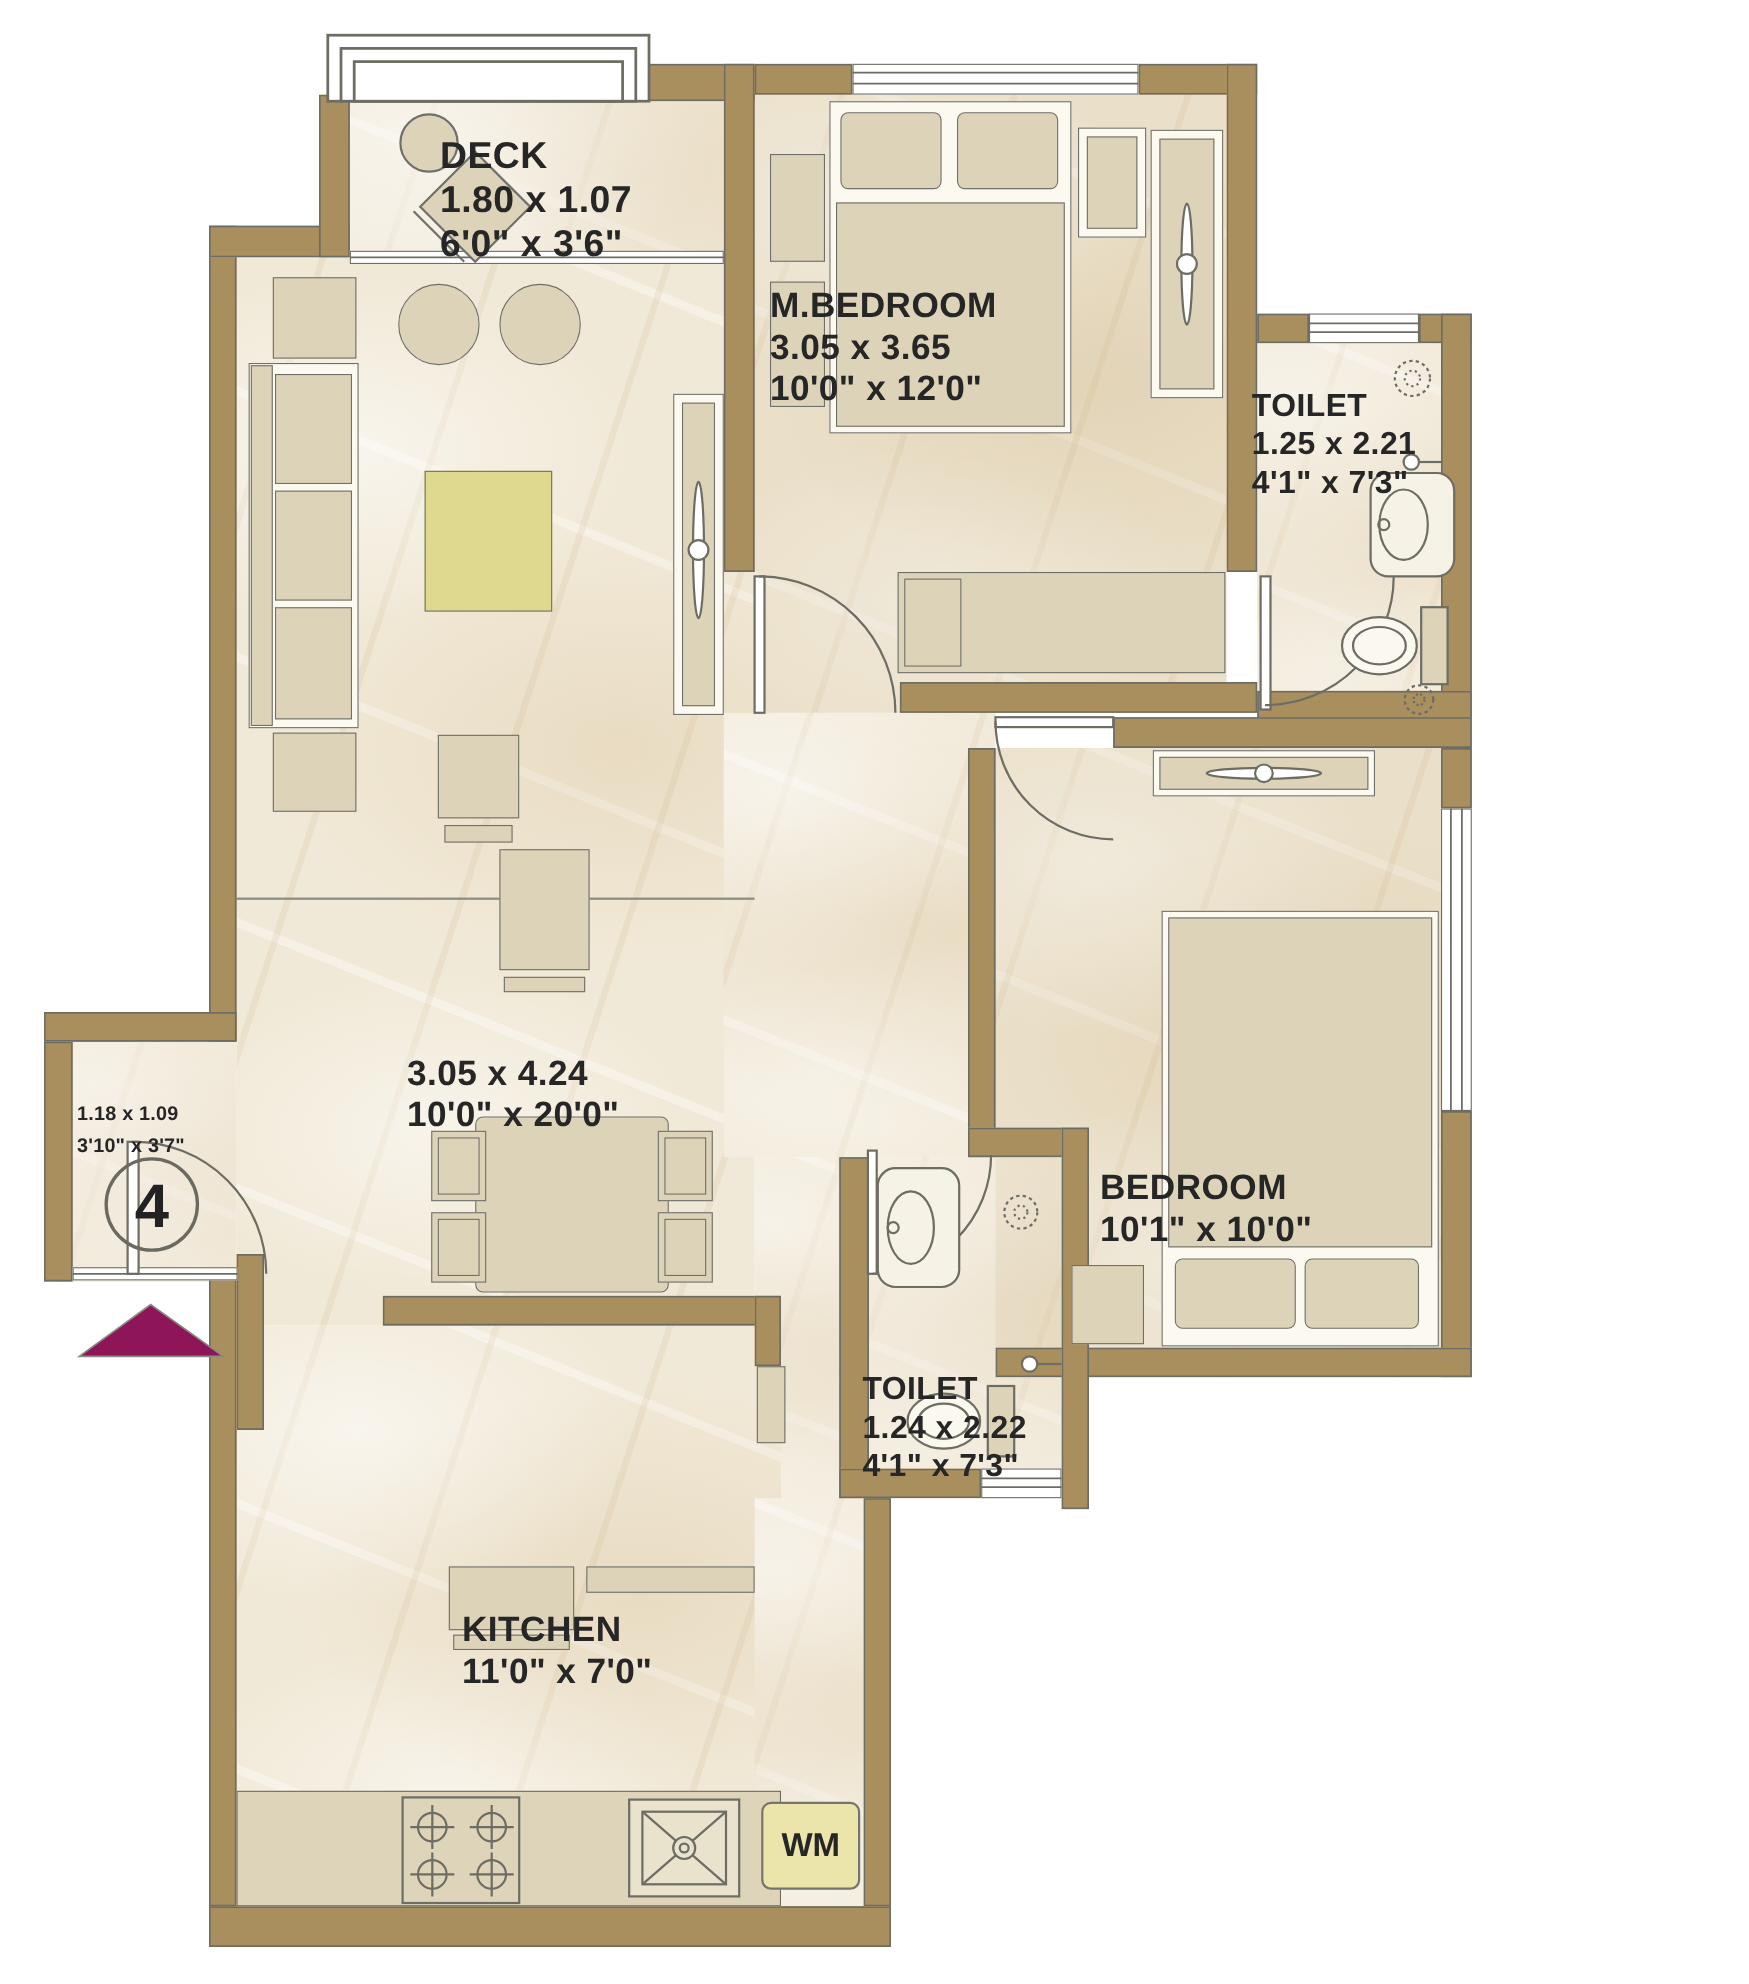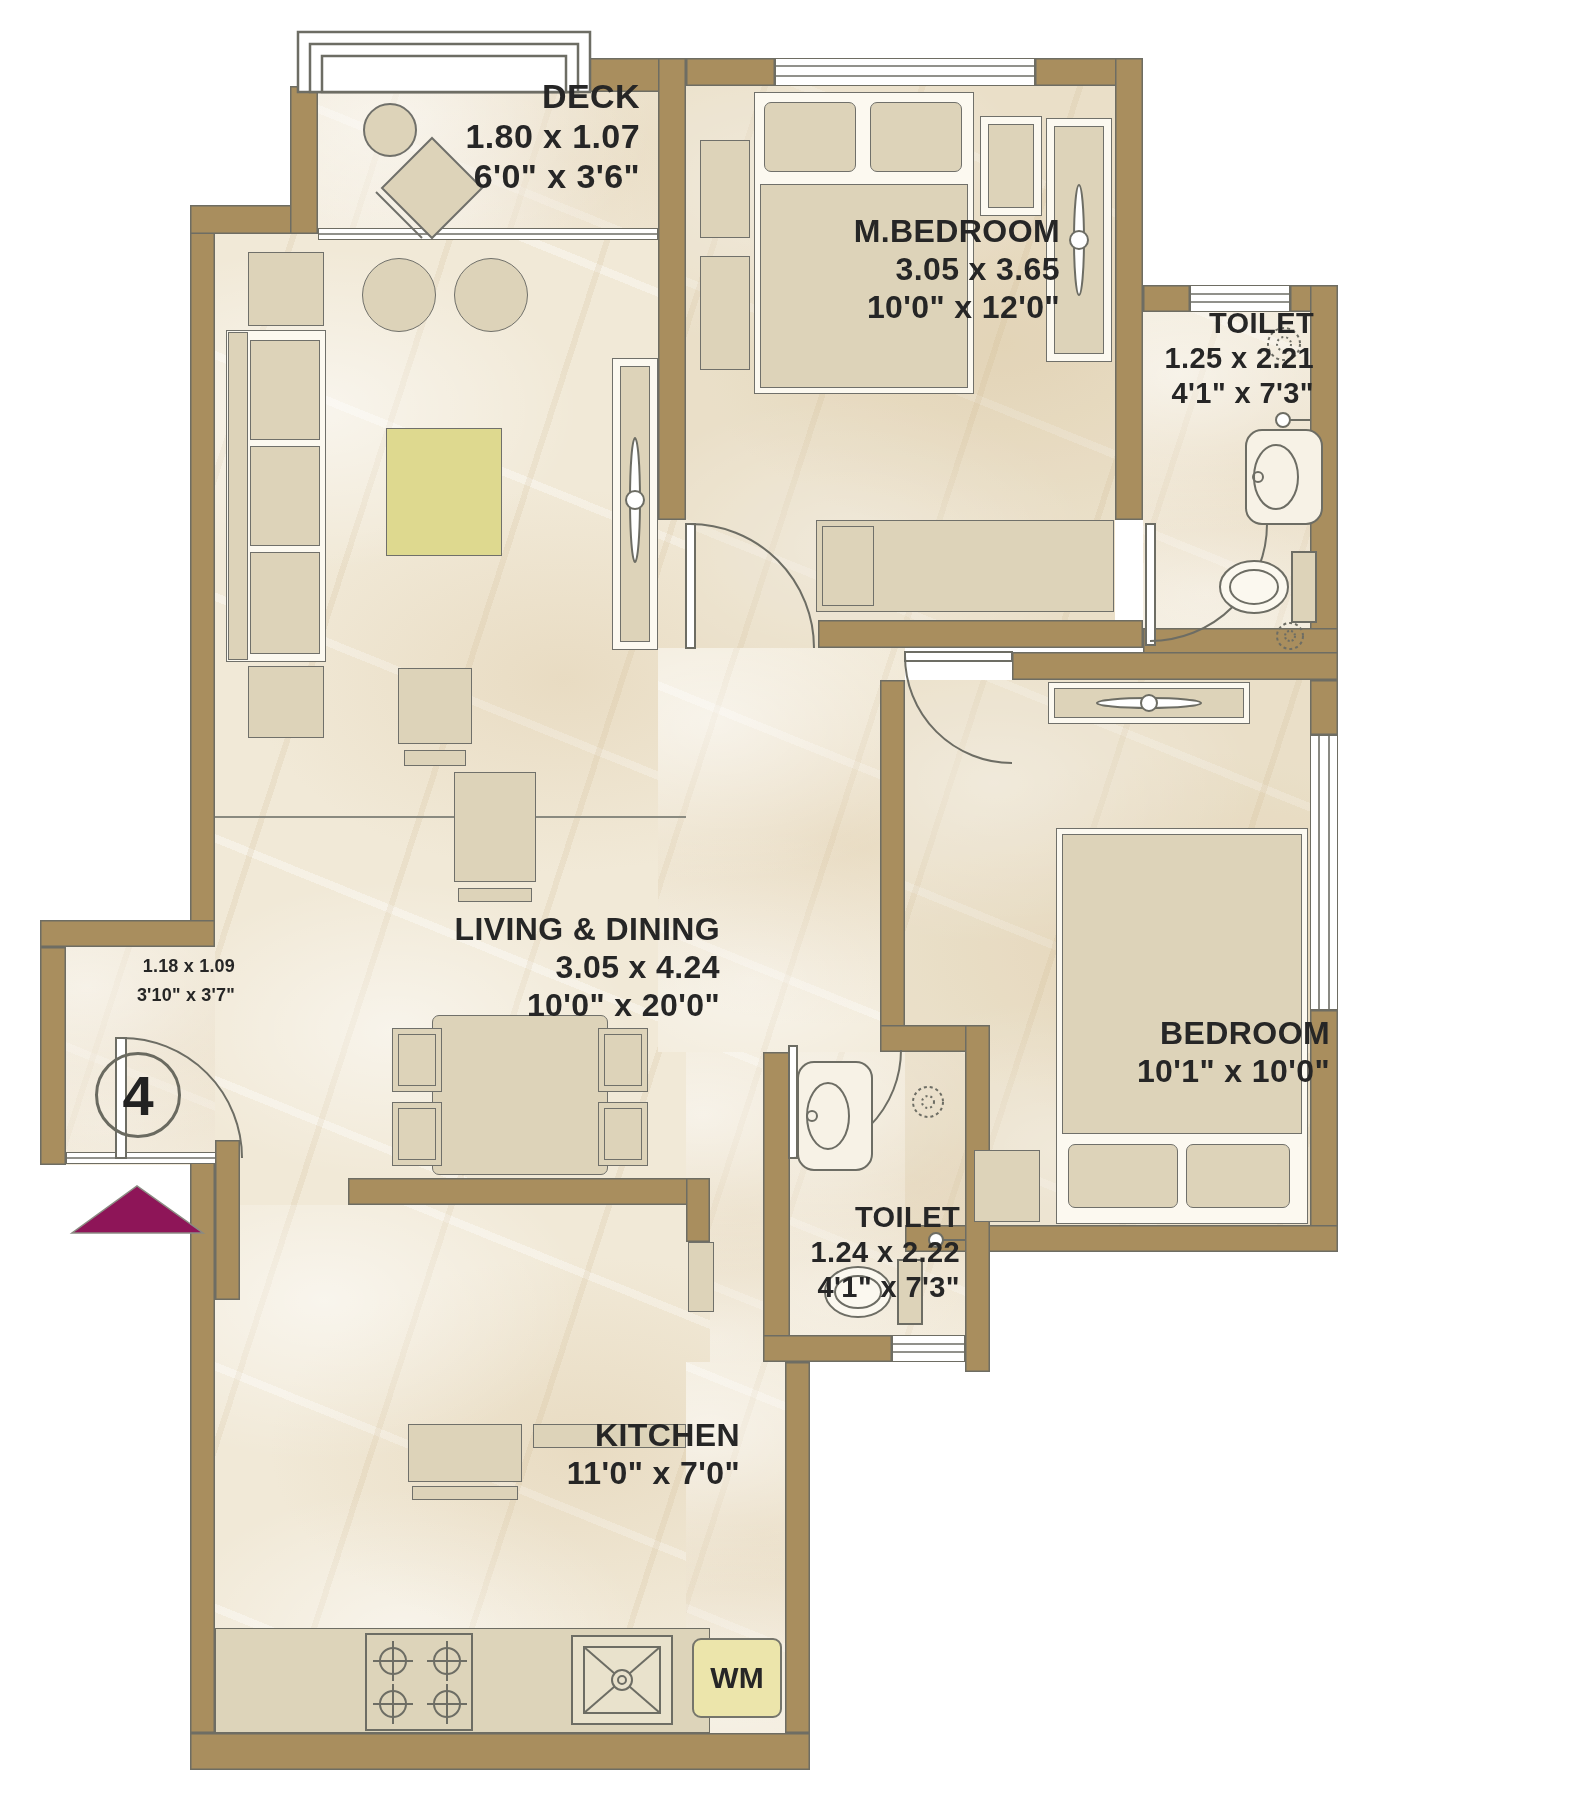--- a/index.html
+++ b/index.html
@@ -21,21 +21,21 @@
   .furn--round{border-radius:50%;}
   .furn--soft{border-radius:7px;}
   .furn--coffee{background:#ded98f;}
   .counter{position:absolute;z-index:5;background:#ddd4ba;border:1.5px solid #6e6d63;box-sizing:border-box;}
   .stepline{position:absolute;z-index:4;background:#8a8a80;height:2px;}
   .wm{position:absolute;z-index:6;background:#ece5ab;border:2px solid #75756b;border-radius:9px;
       display:flex;align-items:center;justify-content:center;box-sizing:border-box;
       font-weight:700;font-size:30px;color:#262626;}
   svg.overlay{position:absolute;left:0;top:0;z-index:7;pointer-events:none;}
   .rlabel{position:absolute;z-index:8;font-weight:700;font-size:32px;line-height:38px;
-          color:#262626;text-align:right;letter-spacing:.4px;white-space:nowrap;}
+          color:#262626;text-align:left;letter-spacing:.4px;white-space:nowrap;margin-top:46px;}
   .rlabel--sm{font-size:29px;line-height:35px;}
   .rlabel--xs{font-size:18px;line-height:29px;letter-spacing:.2px;}
   .unit-circle{position:absolute;z-index:8;width:80px;height:80px;border:3px solid #6a6a60;border-radius:50%;
           display:flex;align-items:center;justify-content:center;font-weight:700;font-size:56px;color:#222;}
   .chair-inner{position:absolute;inset:5px;border:1.2px solid #70706a;}
 </style>
 </head>
 <body>
 
 <div class="stage">
@@ -273,21 +273,20 @@
     <div>10'0" x 12'0"</div>
   </div>
 
   <div class="rlabel rlabel--sm" style="left:1138px;top:306px;width:176px;">
     <div>TOILET</div>
     <div>1.25 x 2.21</div>
     <div>4'1" x 7'3"</div>
   </div>
 
   <div class="rlabel" style="left:370px;top:910px;width:350px;">
-    <div>LIVING &amp; DINING</div>
     <div>3.05 x 4.24</div>
     <div>10'0" x 20'0"</div>
   </div>
 
   <div class="rlabel" style="left:1000px;top:1014px;width:330px;">
     <div>BEDROOM</div>
     <div>10'1" x 10'0"</div>
   </div>
 
   <div class="rlabel rlabel--sm" style="left:784px;top:1200px;width:176px;">

